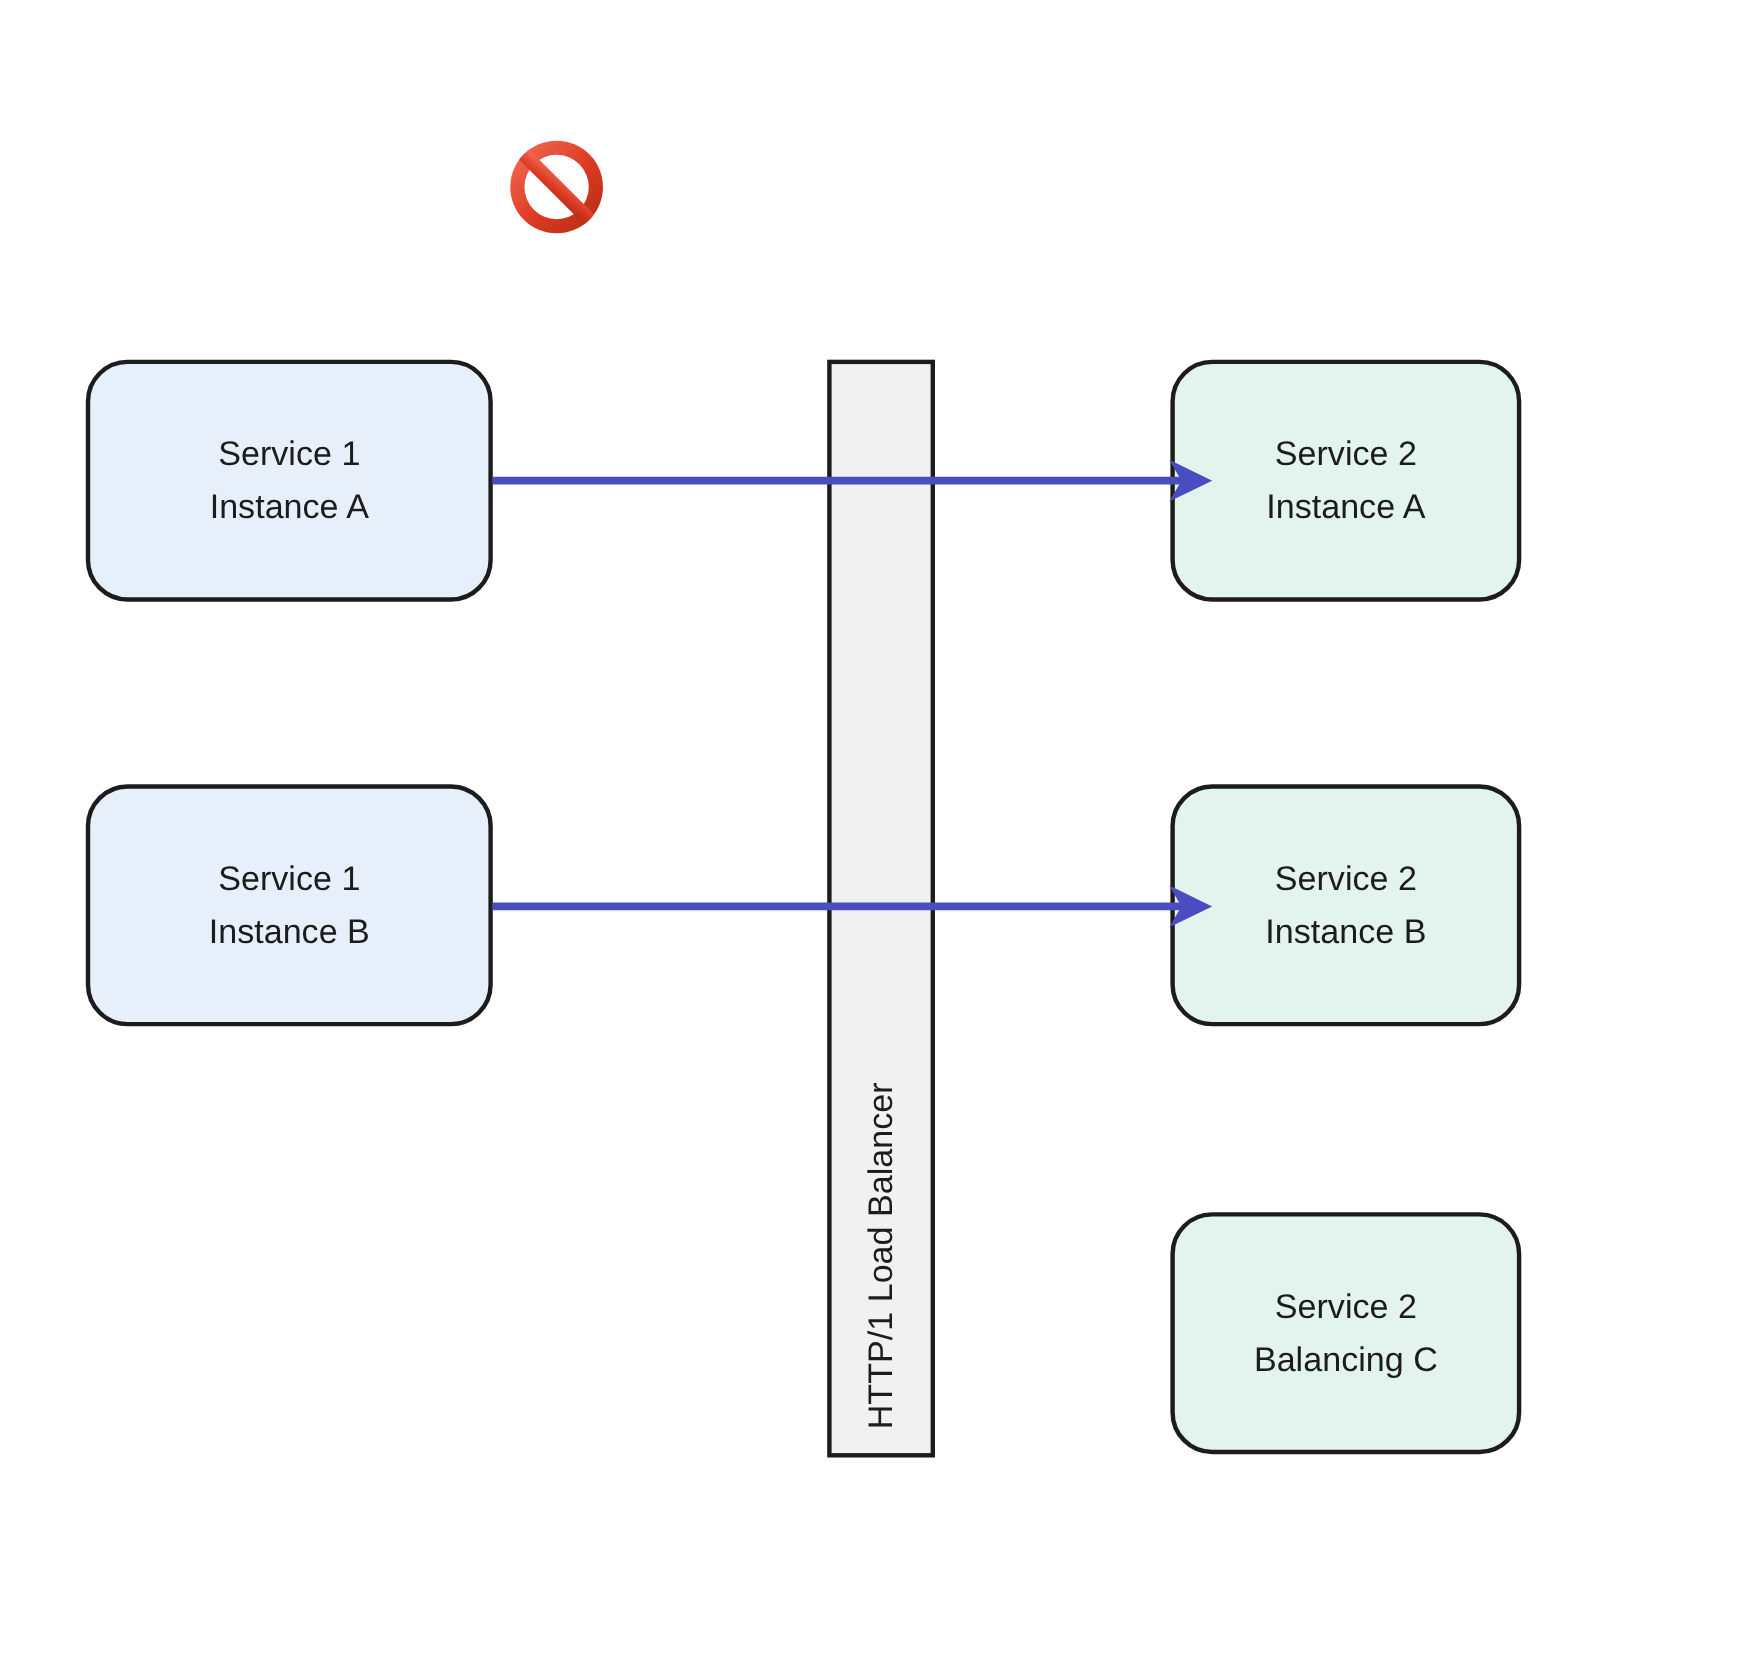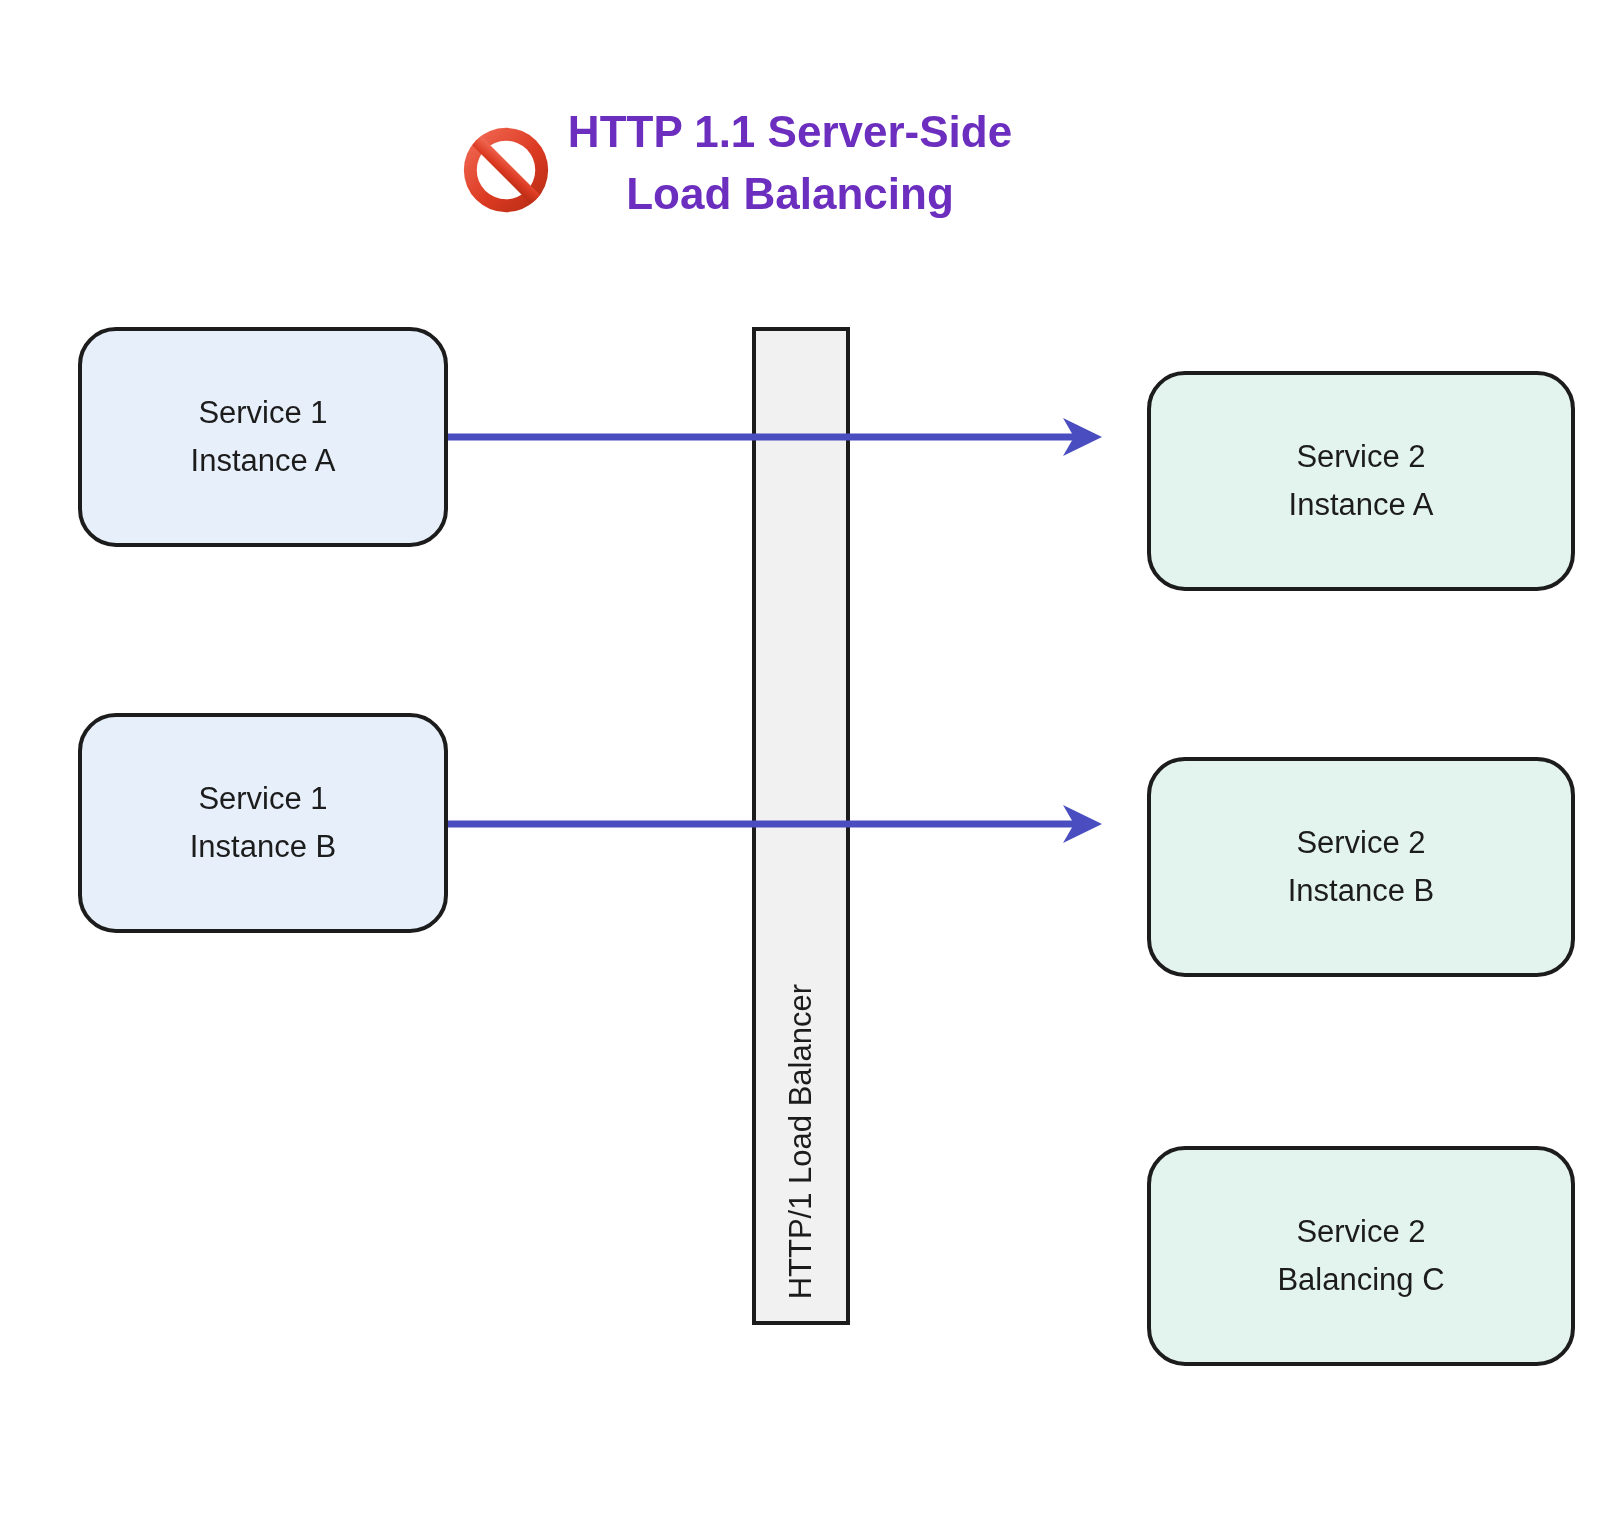--- a/index.html
+++ b/index.html
@@ -51,21 +51,21 @@
     display:flex;
     flex-direction:column;
     align-items:center;
     justify-content:center;
     color:var(--node-text);
     font-size:31px;
     line-height:48px;
     text-align:center;
   }
   .node.left{left:78px;width:370px;background:var(--left-node-fill);}
-  .node.right{left:1147px;width:428px;background:var(--right-node-fill);margin-top:44px;}
+  .node.right{left:1064px;width:319px;background:var(--right-node-fill);}
   .node-l1{top:327px;}
   .node-l2{top:713px;}
   .node-r1{top:327px;}
   .node-r2{top:713px;}
   .node-r3{top:1102px;}
 
   
   .lb-bar{
     position:absolute;
     left:752px; top:327px;
@@ -114,24 +114,20 @@
             <circle cx="50" cy="50" r="49"></circle>
           </clipPath>
       </defs>
       <circle cx="50" cy="50" r="49" fill="url(#noGrad)"></circle>
       <circle cx="50" cy="50" r="34" fill="#ffffff"></circle>
       <g clip-path="url(#noClip)">
         <rect x="-12" y="42.5" width="124" height="15" fill="url(#noGrad)" transform="rotate(45 50 50)"></rect>
       </g>
     </svg>
   </span>
-  <div class="title-text">
-    <div>HTTP 1.1 Server-Side</div>
-    <div>Load Balancing</div>
-  </div>
 
   <div class="node left node-l1">
     <span>Service 1</span>
     <span>Instance A</span>
   </div>
   <div class="node left node-l2">
     <span>Service 1</span>
     <span>Instance B</span>
   </div>
 

